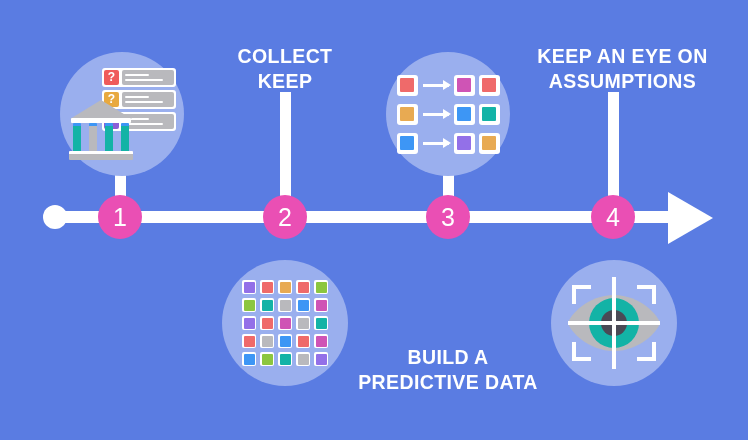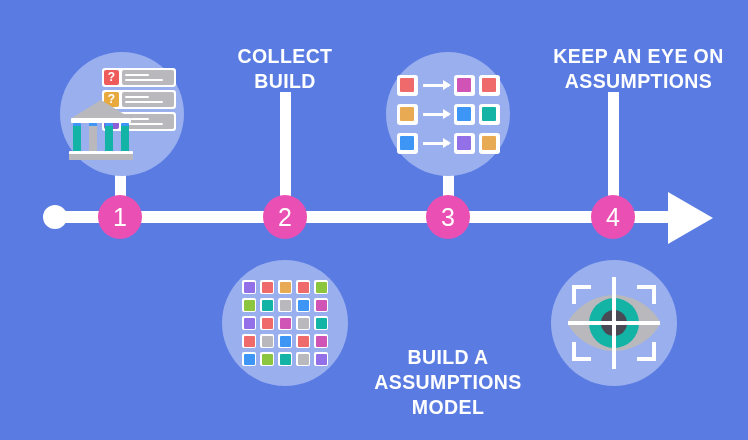--- a/index.html
+++ b/index.html
@@ -266,21 +266,21 @@
         </span>
       <span class="cell">
           <i style="background:#9370e8"></i>
         </span>
     </div>
   </div>
   <div class="node" style="left:263px;top:195px;">
     <span>2</span>
   </div>
   <div class="step-label" style="left:200px;top:44px;width:170px;">COLLECT
-BUILD</div>
+KEEP</div>
 
   <div class="stem" style="left:443px;top:160px;height:55px;"></div>
   <div class="bubble" style="left:386px;top:52px;width:124px;height:124px;">
     <div class="trows">
       <div class="trow">
         <span class="tsq">
             <i style="background:#ef6a6a"></i>
           </span>
         <span class="tarrow"></span>
         <span class="tsq">
@@ -316,37 +316,37 @@
         <span class="tsq">
             <i style="background:#e8aa52"></i>
           </span>
       </div>
     </div>
   </div>
   <div class="node" style="left:426px;top:195px;">
     <span>3</span>
   </div>
   <div class="step-label" style="left:348px;top:345px;width:200px;">BUILD A
-ASSUMPTIONS MODEL</div>
+PREDICTIVE DATA</div>
 
   <div class="stem" style="left:608px;top:92px;height:125px;"></div>
   <div class="bubble" style="left:551px;top:260px;width:126px;height:126px;">
     <div class="eyewrap">
       <svg class="eye-svg" width="96" height="96" viewBox="0 0 96 96">
         <path d="M48 20 C74 20 92 40 94 48 C92 56 74 76 48 76 C22 76 4 56 2 48 C4 40 22 20 48 20 Z" fill="#b9b9bd"></path>
         <circle cx="48" cy="48" r="25" fill="#13b3a6"></circle>
         <circle cx="48" cy="48" r="13" fill="#4a4a55"></circle>
       </svg>
       <span class="br br-tl"></span>
       <span class="br br-tr"></span>
       <span class="br br-bl"></span>
       <span class="br br-br"></span>
       <span class="cross-v"></span>
       <span class="cross-h"></span>
     </div>
   </div>
   <div class="node" style="left:591px;top:195px;">
     <span>4</span>
   </div>
-  <div class="step-label" style="left:536px;top:44px;width:205px;">KEEP AN EYE ON
+  <div class="step-label" style="left:520px;top:44px;width:205px;">KEEP AN EYE ON
 ASSUMPTIONS</div>
 
 </div>
 
 </body></html>

